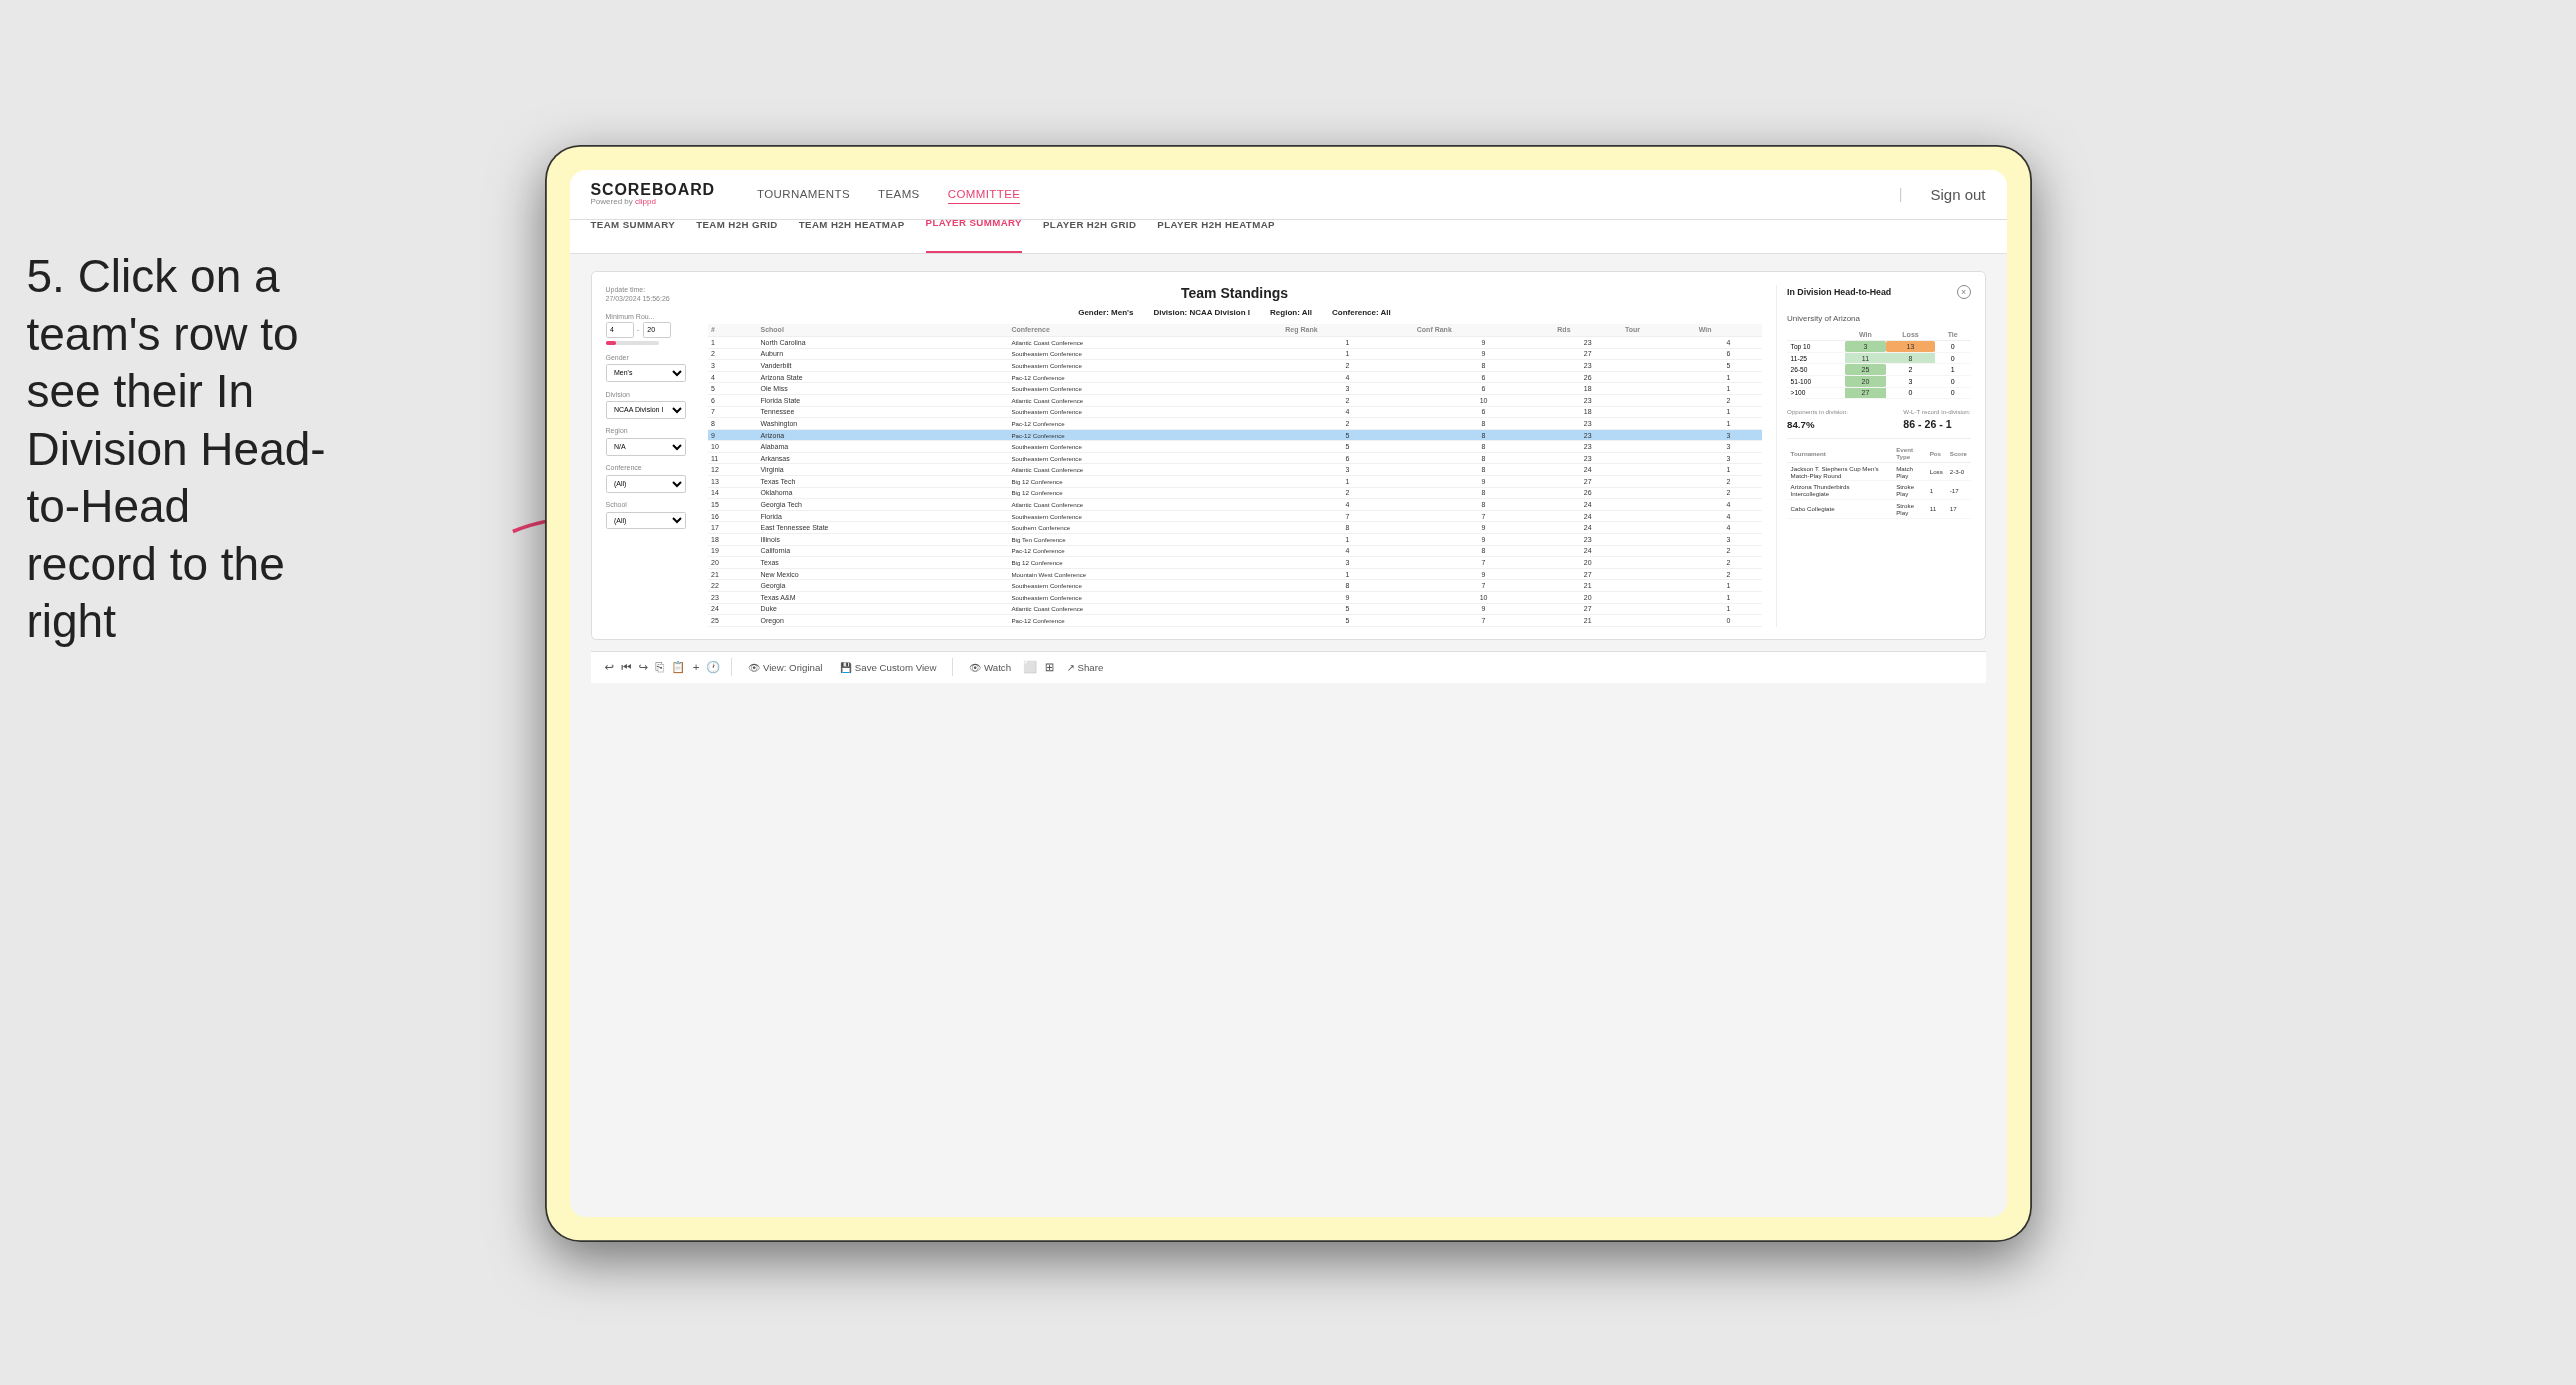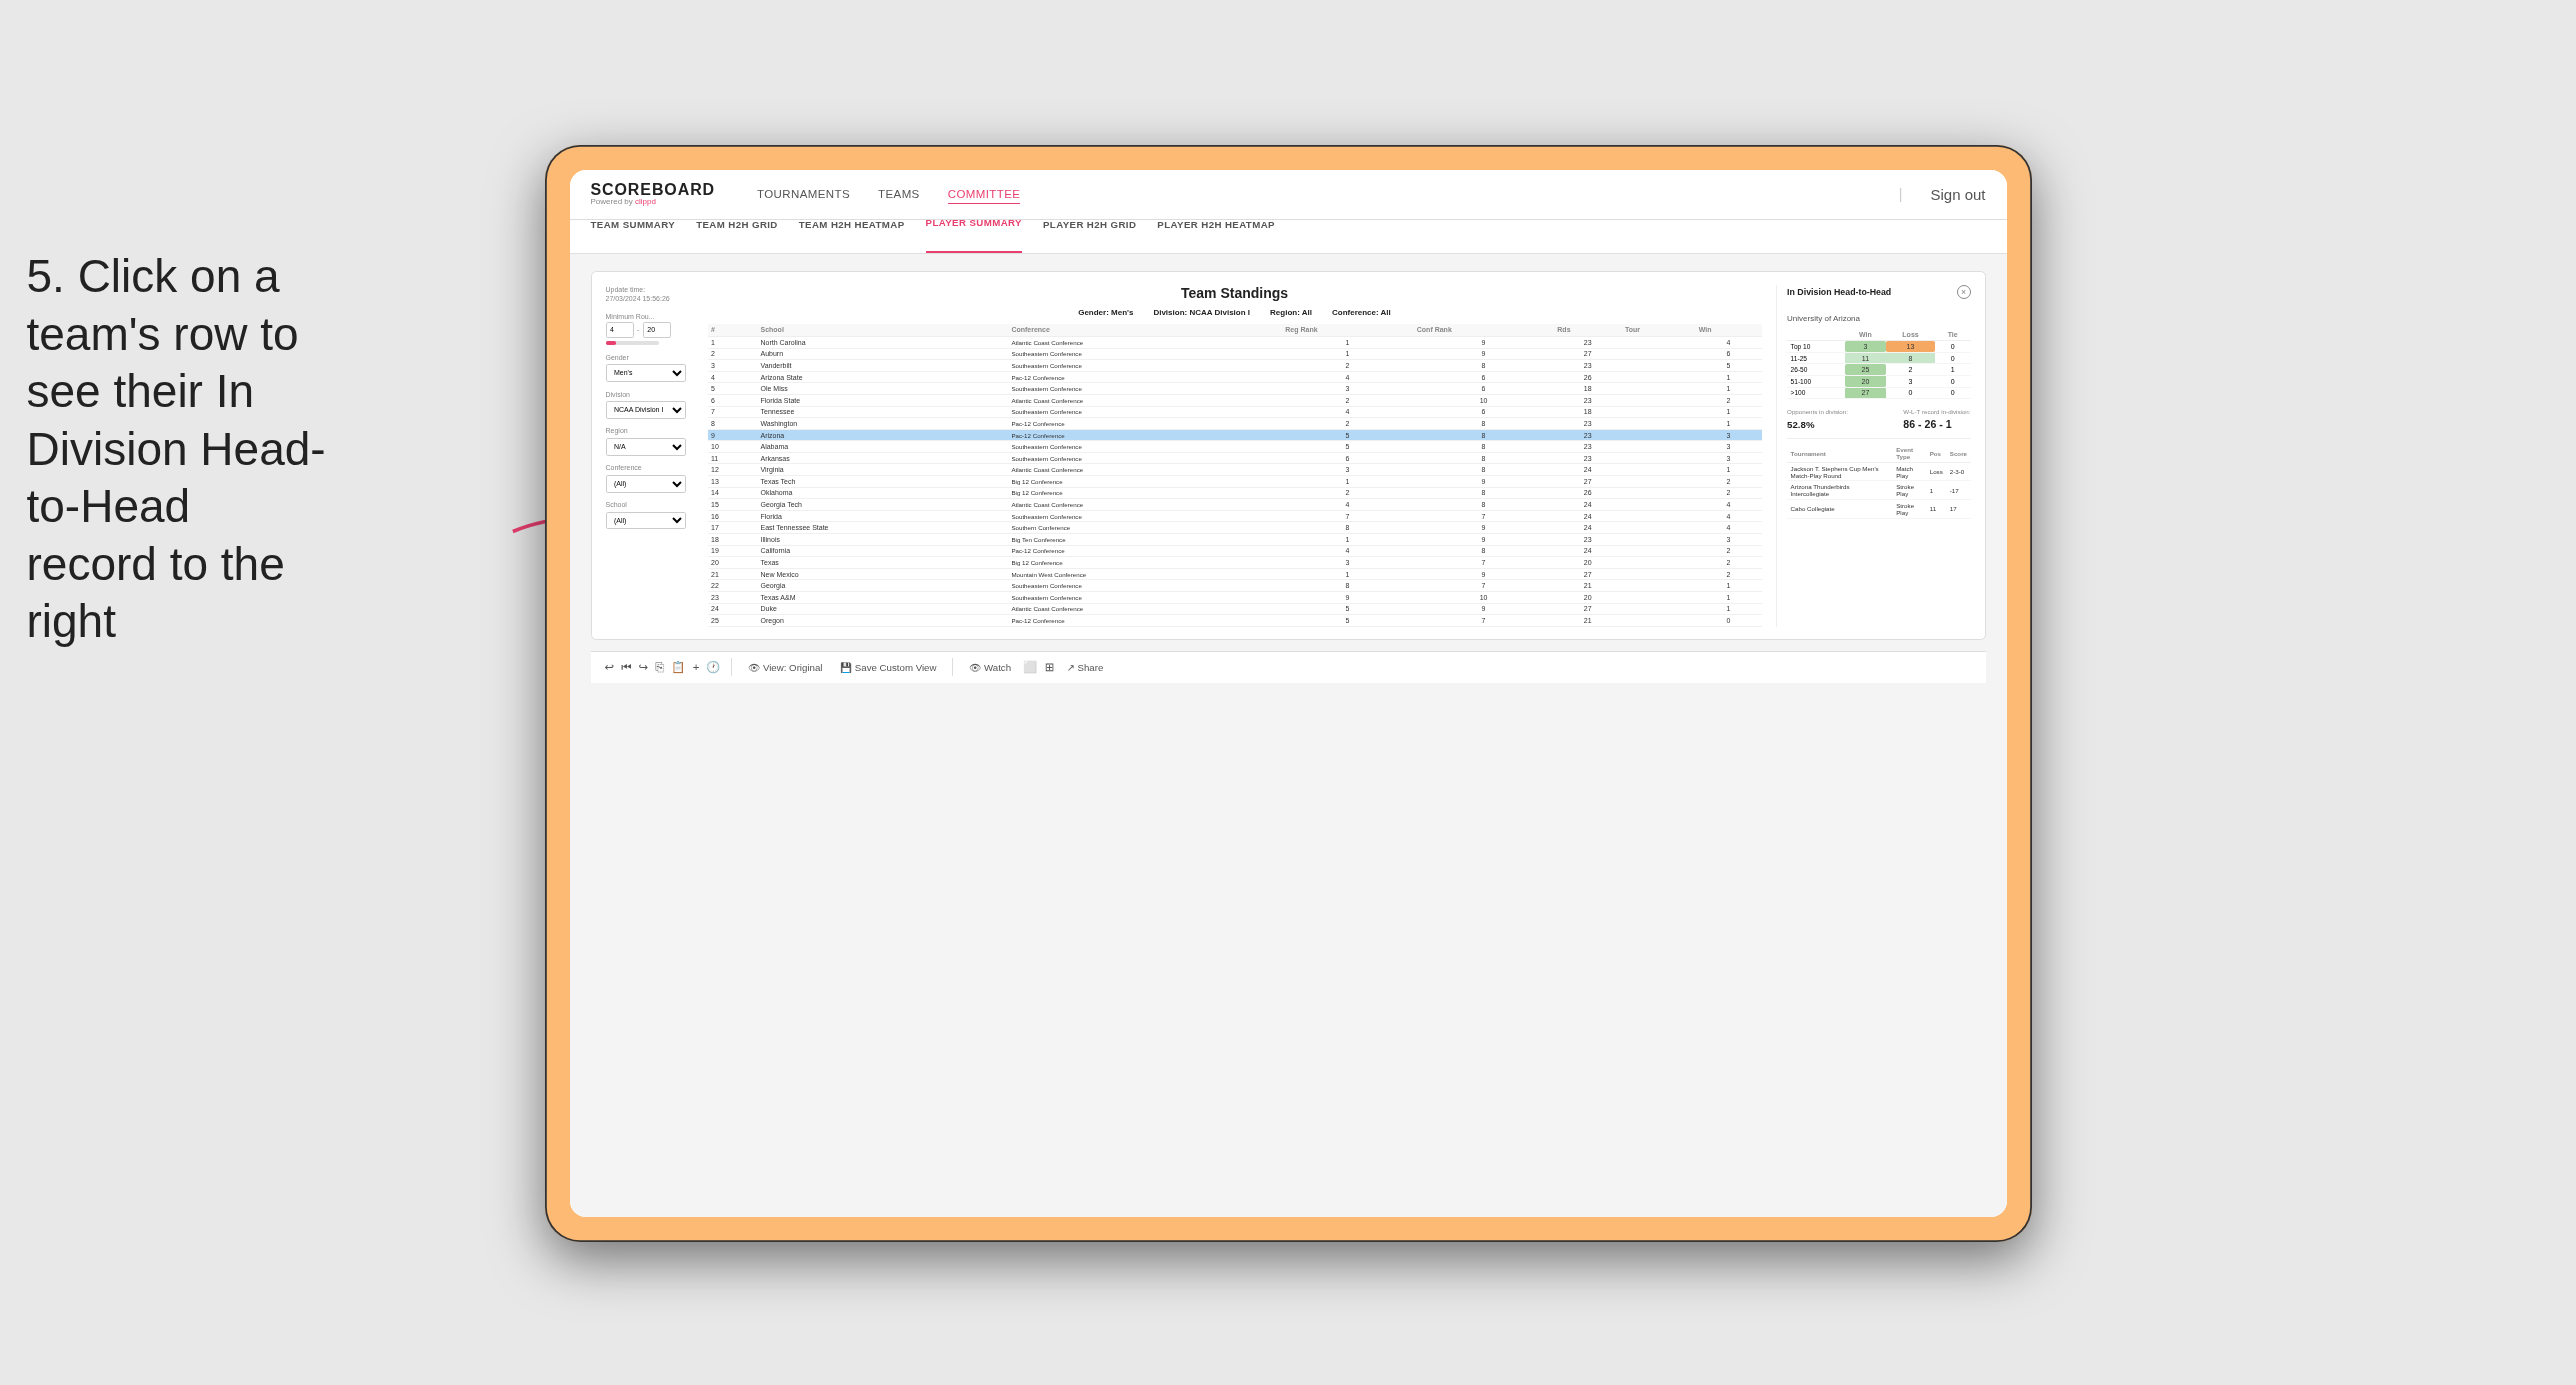--- a/index.html
+++ b/index.html
@@ -11,21 +11,21 @@
       display: flex;
       align-items: center;
       justify-content: center;
       position: relative;
     }
 
     
     .tablet-frame {
       width: 1487px;
       height: 1097px;
-      background: #fdba74;
+      background: #fef9c3;
       border-radius: 35px;
       padding: 25px;
       box-shadow: 0 17.7px 53px rgba(0,0,0,0.5), inset 0 0 0 1.8px #333;
       position: relative;
     }
     .tablet-screen {
       width: 100%;
       height: 100%;
       background: #fff;
       border-radius: 16px;
@@ -811,21 +811,21 @@
                   <td class="cell-green num-cell">27</td>
                   <td class="num-cell">0</td>
                   <td class="num-cell">0</td>
                 </tr>
               </tbody>
             </table>
 
             <div class="h2h-stats">
               <div class="h2h-stat">
                 <label>Opponents in division:</label>
-                <value>52.8%</value>
+                <value>84.7%</value>
               </div>
               <div class="h2h-stat">
                 <label>W-L-T record in-division:</label>
                 <value style="font-size:10.6px;font-weight:700;">86 - 26 - 1</value>
               </div>
             </div>
 
             <hr class="h2h-divider">
 
             <table class="tournament-table">

